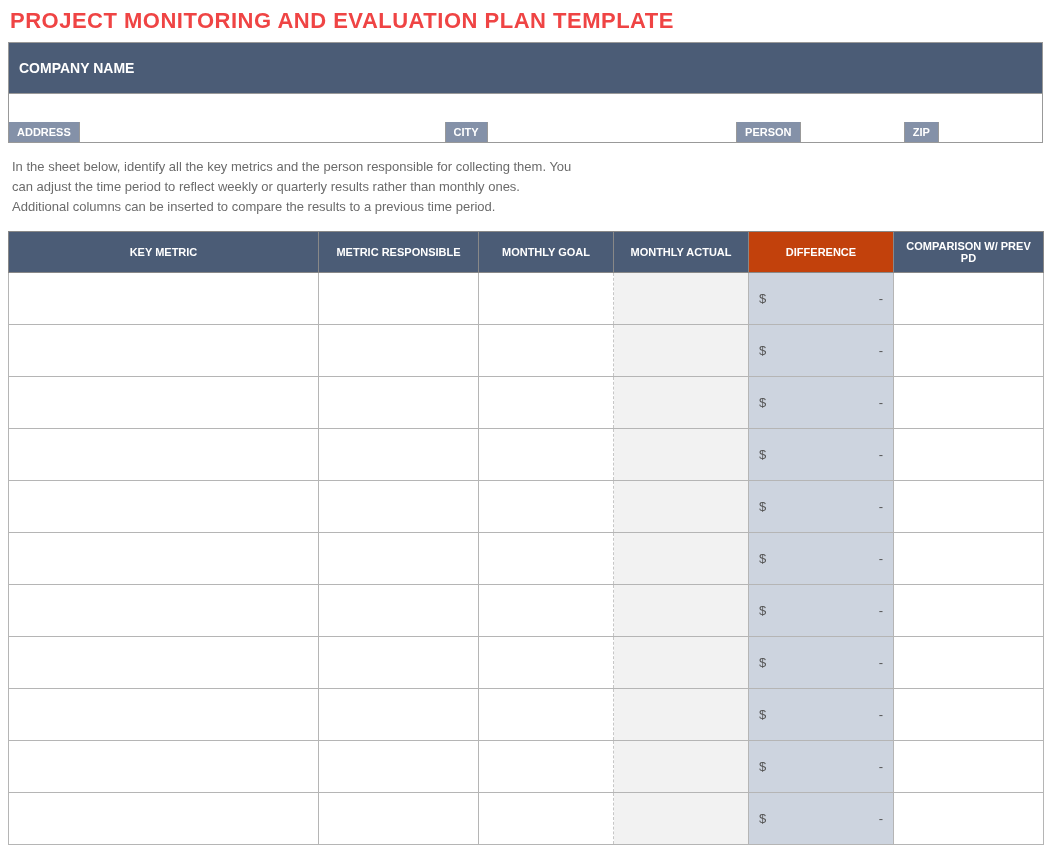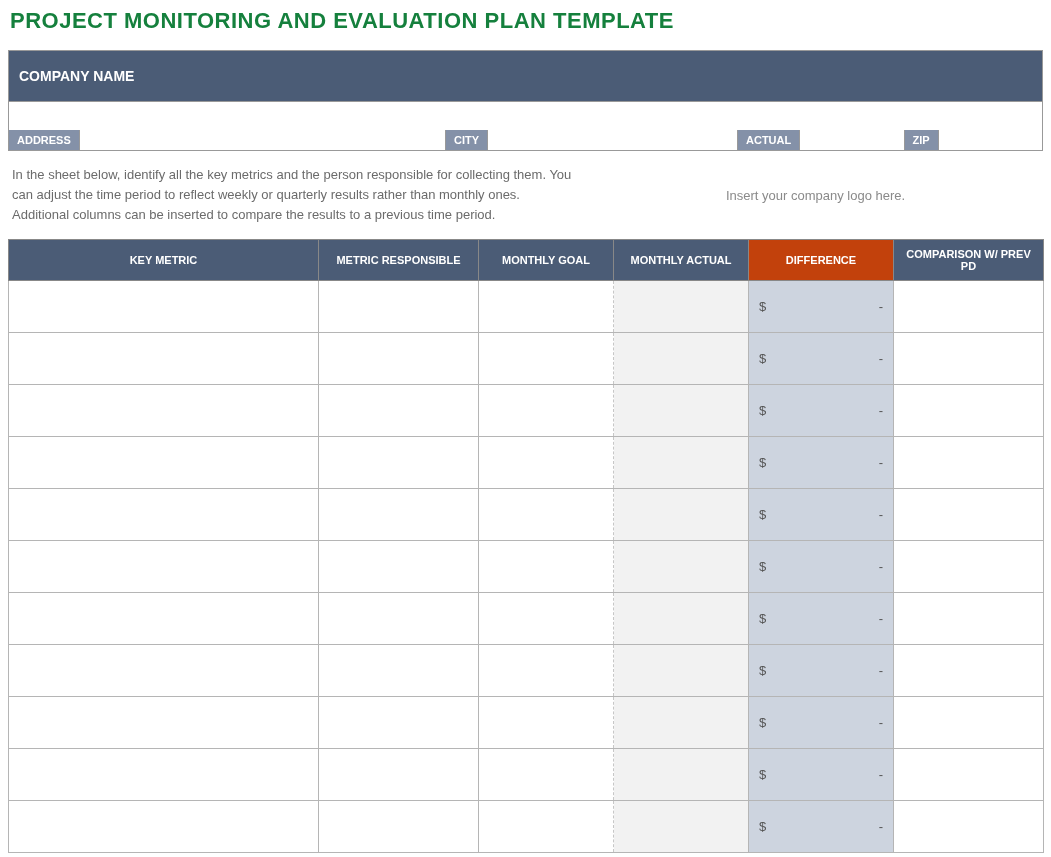--- a/index.html
+++ b/index.html
@@ -6,23 +6,23 @@
   body {
     font-family: "Century Gothic", "Trebuchet MS", Arial, sans-serif;
     background: #fff;
     padding: 8px;
     width: 1051px;
     color: #333;
   }
   .page-title {
     font-size: 22px;
     font-weight: 700;
-    color: #15803d;
+    color: #ef4444;
     letter-spacing: 0.5px;
-    margin-bottom: 16px;
+    margin-bottom: 8px;
     padding-left: 2px;
   }
   .company-bar {
     background: #4b5c76;
     color: #fff;
     font-size: 14px;
     font-weight: 700;
     padding: 17px 10px;
     border: 1px solid #999;
   }
@@ -123,29 +123,28 @@
 
 <div class="page-title">PROJECT MONITORING AND EVALUATION PLAN TEMPLATE</div>
 
 <div class="company-bar">COMPANY NAME</div>
 
 <div class="addr-row">
   <div class="addr-label">ADDRESS</div>
   <div class="addr-field address"></div>
   <div class="addr-label">CITY</div>
   <div class="addr-field city"></div>
-  <div class="addr-label">ACTUAL</div>
+  <div class="addr-label">PERSON</div>
   <div class="addr-field state"></div>
   <div class="addr-label">ZIP</div>
   <div class="addr-field zip"></div>
 </div>
 
 <div class="intro-wrap">
   <div class="intro-text">In the sheet below, identify all the key metrics and the person responsible for collecting them. You can adjust the time period to reflect weekly or quarterly results rather than monthly ones. Additional columns can be inserted to compare the results to a previous time period.</div>
-  <div class="logo-placeholder">Insert your company logo here.</div>
 </div>
 
 <table class="metrics">
   <colgroup>
     <col class="c-metric">
       <col class="c-person">
       <col class="c-goal">
     <col class="c-actual">
       <col class="c-diff">
       <col class="c-comp">

